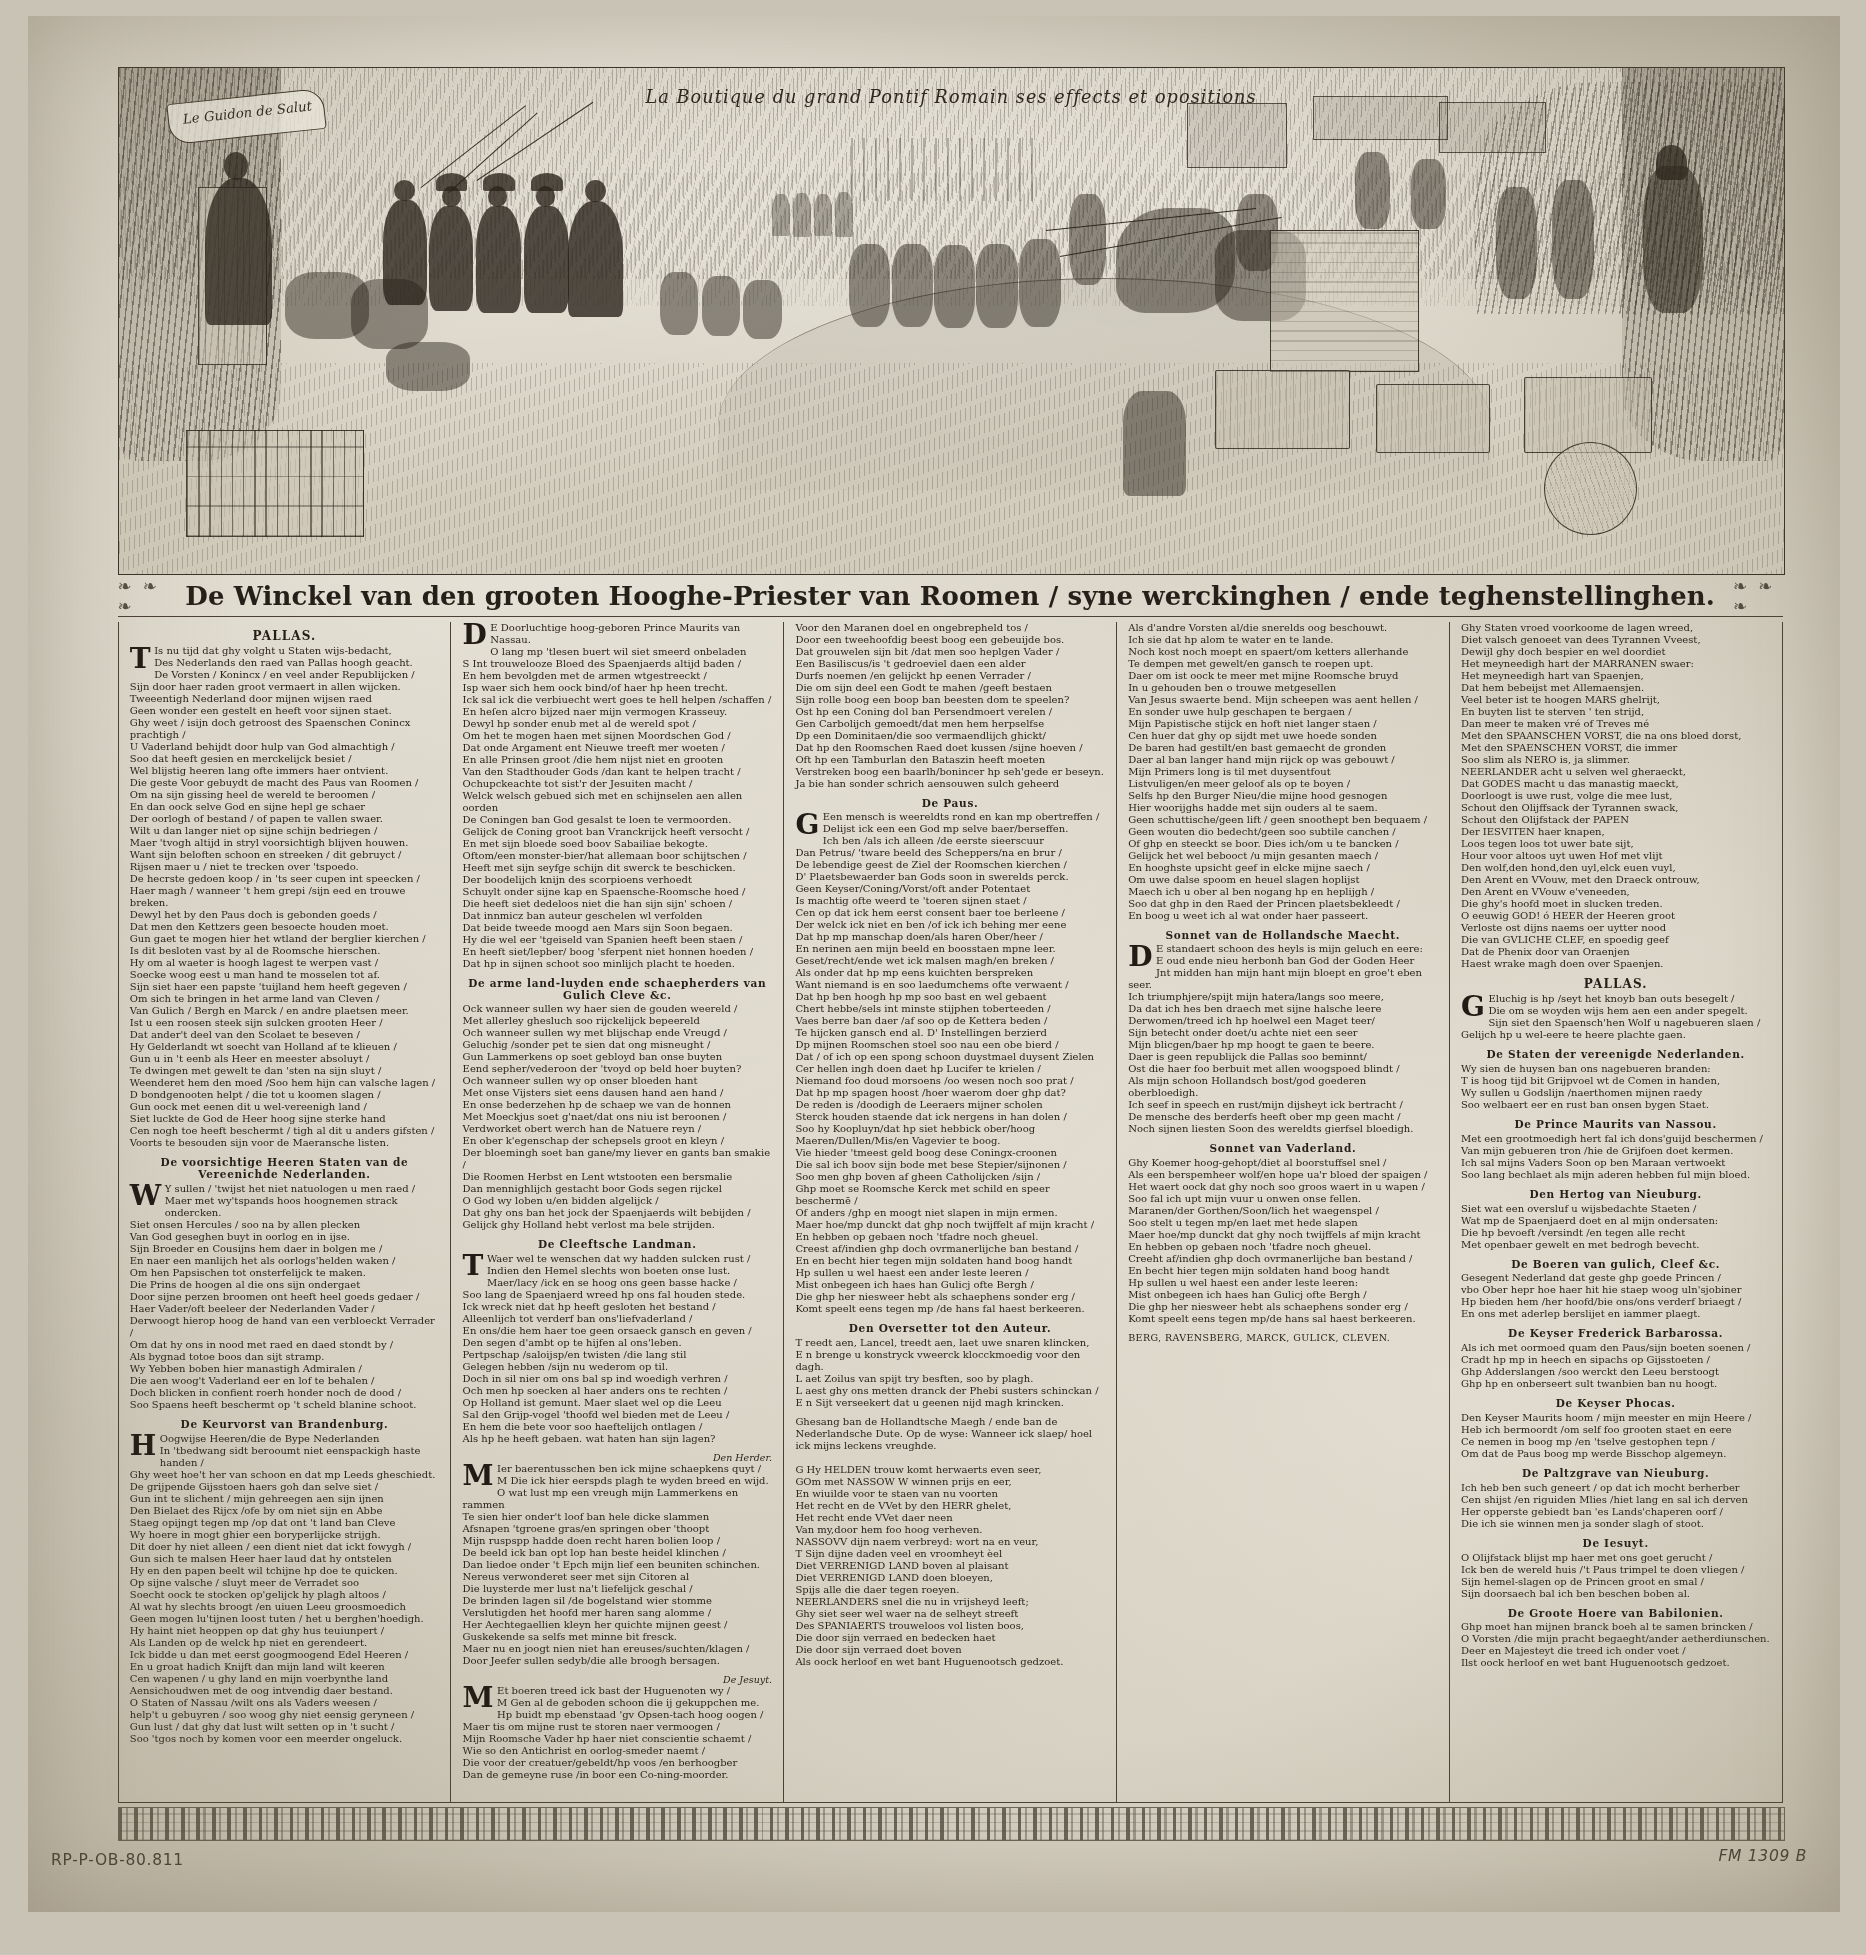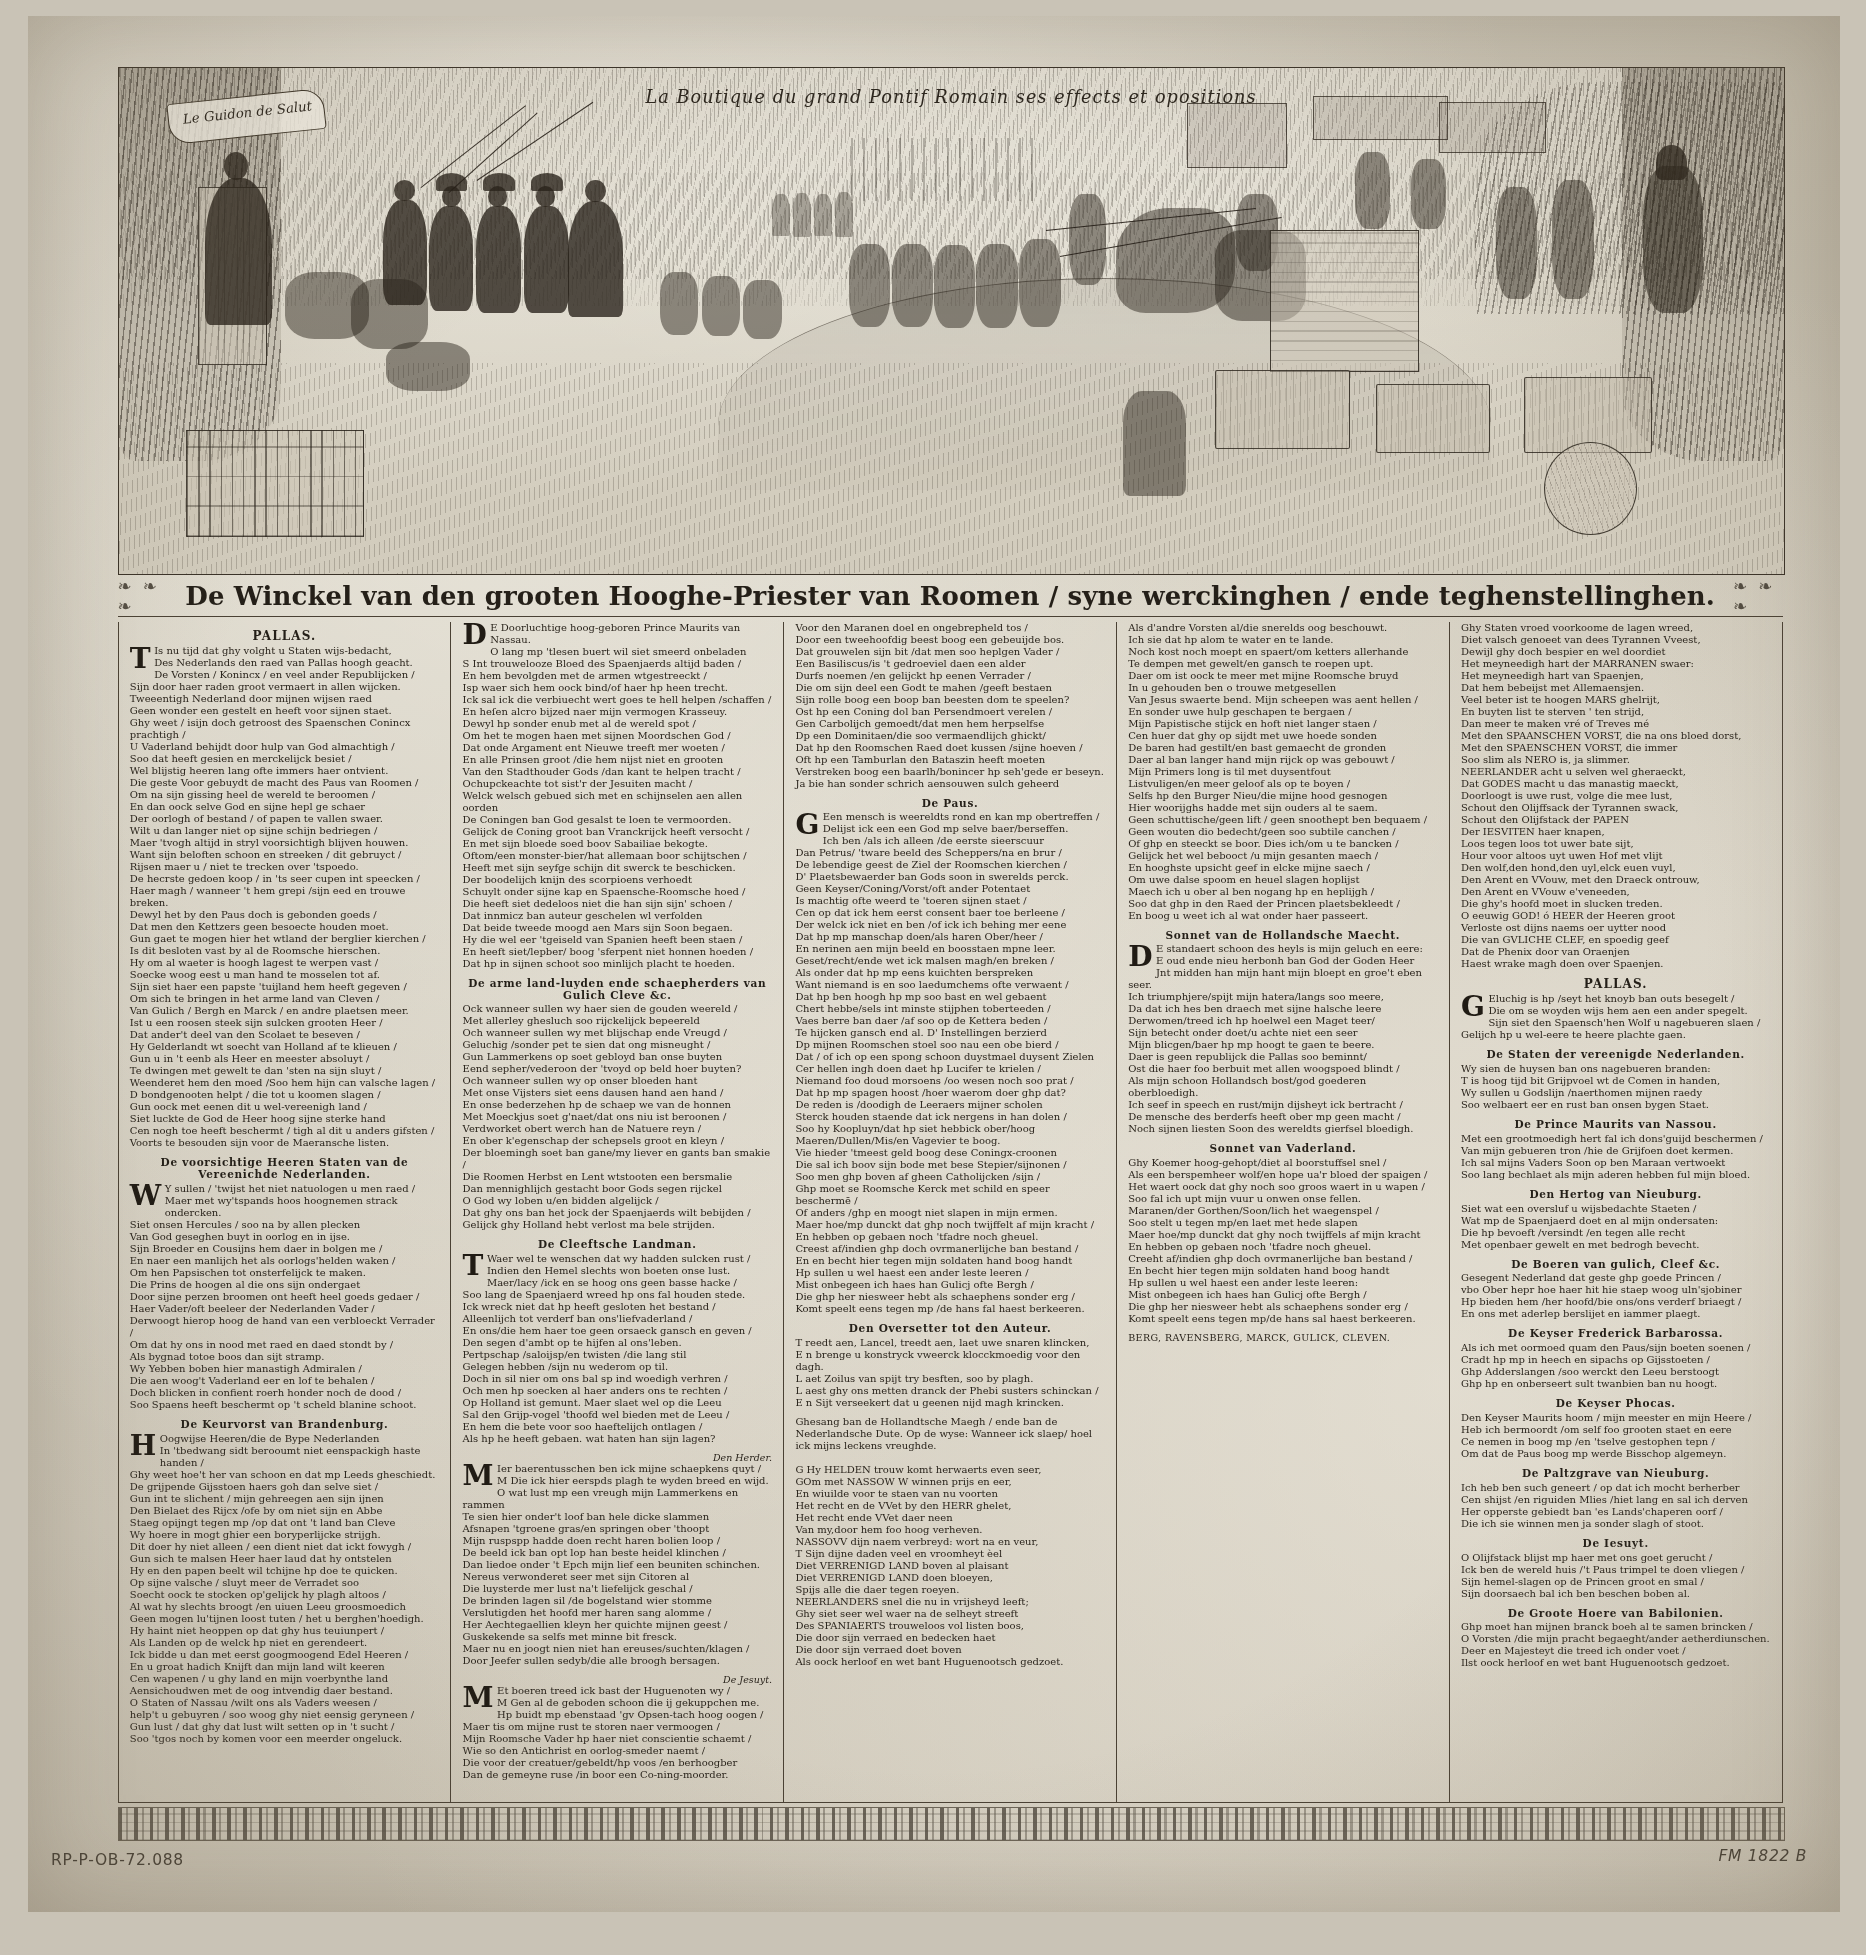--- a/index.html
+++ b/index.html
@@ -900,16 +900,16 @@
 
       </div>
 
       <div class="bottom-rule"></div>
       <div class="orn-border"></div>
     </div>
 
     <div class="edge-stain"></div>
   </div>
 
-  <div class="inv-left">RP-P-OB-72.088</div>
-  <div class="inv-right">FM 1822 B</div>
+  <div class="inv-left">RP-P-OB-80.811</div>
+  <div class="inv-right">FM 1309 B</div>
 </div>
 
 
 </body></html>

